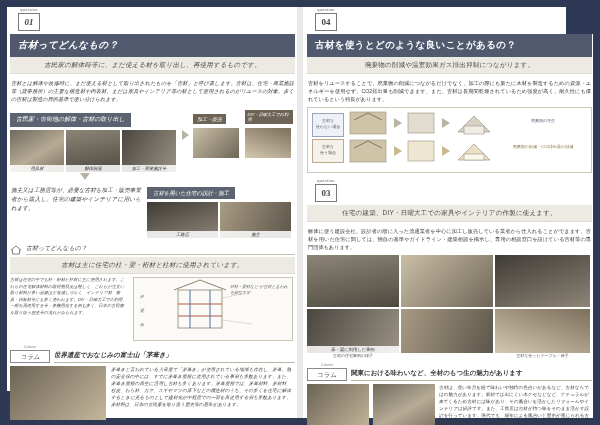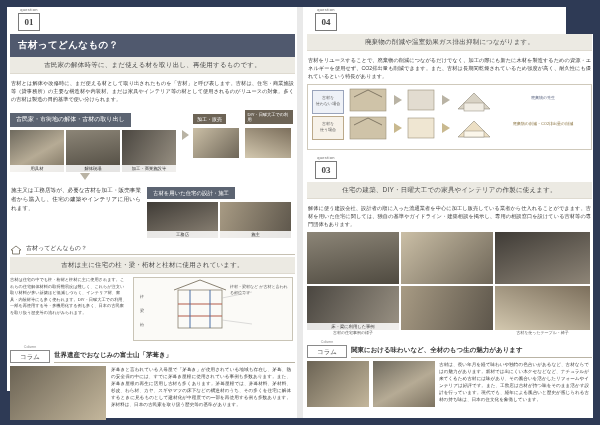--- a/index.html
+++ b/index.html
@@ -15,21 +15,21 @@
   }
   
   .frame-top{position:absolute;top:0;left:0;width:600px;height:7px;background:#2e3a55;}
   .frame-bottom{position:absolute;bottom:0;left:0;width:600px;height:7px;background:#2e3a55;}
   .frame-left{position:absolute;top:0;left:0;width:7px;height:425px;background:#2e3a55;}
   .frame-right{position:absolute;top:0;right:0;width:7px;height:425px;background:#2e3a55;}
   .corner-tr{position:absolute;top:0;right:0;width:34px;height:34px;background:#2e3a55;}
   .corner-bl{position:absolute;bottom:0;left:0;width:34px;height:34px;background:#2e3a55;}
   .gutter{position:absolute;top:7px;left:297px;width:6px;height:411px;background:#e9e9e9;}
   .col{position:absolute;top:7px;}
-  .col-left{left:10px;width:285px;}
+  .col-left{left:10px;width:285px;font-style:italic;}
   .col-right{left:307px;width:285px;}
 
   
   .badge{
     position:relative;width:38px;height:26px;margin-bottom:1px;
   }
   .badge .label{
     font-size:4px;color:#6a6a6a;letter-spacing:.3px;text-align:center;
     line-height:6px;
   }
@@ -225,20 +225,21 @@
     </div>
   </div>
 
   <div class="col col-right">
 
     <div class="badge">
       <div class="label">question</div>
       <div class="num">04</div>
     </div>
 
+    <div class="headbar">古材を使うとどのような良いことがあるの？</div>
     <div class="subbar">廃棄物の削減や温室効果ガス排出抑制につながります。</div>
     <div class="body-text">古材をリユースすることで、廃棄物の削減につながるだけでなく、加工の際にも新たに木材を製造するための資源・エネルギーを使用せず、CO2排出量も削減できます。また、古材は長期間乾燥されているため強度が高く、耐久性にも優れているという特長があります。</div>
 
     <div class="benefit-box" style="height:58px;position:relative;padding:3px;">
       <div style="position:absolute;left:4px;top:5px;width:30px;height:22px;border:1px solid #9aa4bb;background:#eef1f7;">
         <div class="lab-s" style="white-space:pre-line;padding-top:4px;">古材を
 使わない場合</div>
       </div>
       <div style="position:absolute;left:4px;top:31px;width:30px;height:22px;border:1px solid #bba98a;background:#f7f2e9;">
         <div class="lab-s" style="white-space:pre-line;padding-top:4px;">古材を

